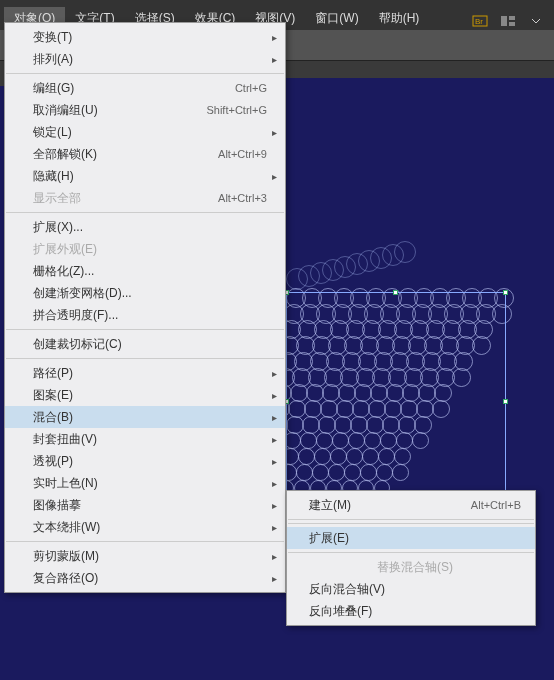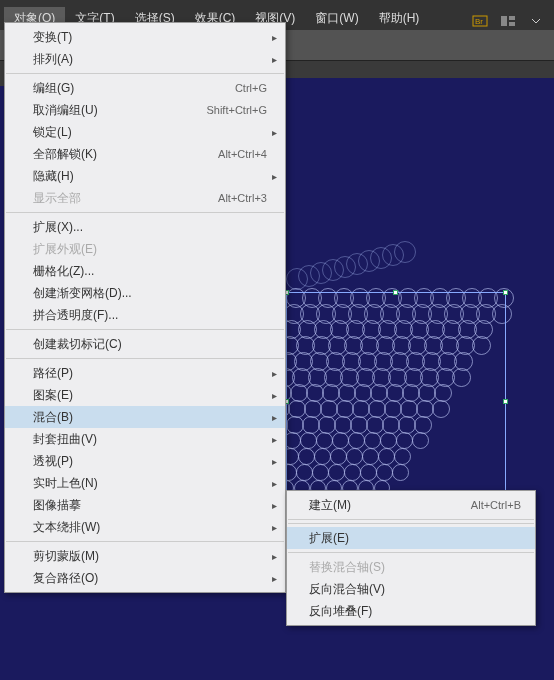--- a/index.html
+++ b/index.html
@@ -21,21 +21,21 @@
 .dropdown .row { display: flex; align-items: center; height: 22px; padding: 0 18px 0 28px; position: relative; }
 .dropdown .row.disabled { color: #aaa; }
 .dropdown .row.highlight { background: #c9ddee; }
 .dropdown .row .txt { flex: 1; }
 .dropdown .row .sc { color: #666; font-size: 11px; }
 .dropdown .row.sub::after { content: "▸"; position: absolute; right: 8px; font-size: 10px; color: #555; }
 .dropdown .sep { height: 1px; background: #ccc; margin: 3px 1px; }
 .submenu { position: absolute; left: 286px; top: 490px; width: 250px; background: #eeeef0; border: 1px solid #999; box-shadow: 2px 2px 6px rgba(0,0,0,.4); z-index: 21; font-size: 12px; color: #333; padding: 3px 0; }
 .submenu .row { display: flex; align-items: center; height: 22px; padding: 0 14px 0 22px; }
 .submenu .row.highlight { background: #c9ddee; }
-.submenu .row.disabled { color: #aaa; }
+.submenu .row.disabled { color: #aaa; text-align: center; }
 .submenu .row .txt { flex: 1; }
 .submenu .row .sc { color: #666; font-size: 11px; }
 .submenu .sep { height: 1px; background: #ccc; margin: 3px 1px; }
 .canvas { position: absolute; left: 286px; top: 78px; right: 0; bottom: 0; background: #1a1a5e; }
 .selbox { position: absolute; left: 0px; top: 214px; width: 220px; height: 220px; border: 1px solid #88aaff; }
 .selbox .h { position: absolute; width: 5px; height: 5px; background: #fff; border: 1px solid #3a6; }
 .selbox .h.tl { left: -3px; top: -3px; }
 .selbox .h.tr { right: -3px; top: -3px; }
 .selbox .h.bl { left: -3px; bottom: -3px; }
 .selbox .h.br { right: -3px; bottom: -3px; }
@@ -308,21 +308,21 @@
     </div>
     <div class="row">
       <span class="txt">取消编组(U)</span>
       <span class="sc">Shift+Ctrl+G</span>
     </div>
     <div class="row sub">
       <span class="txt">锁定(L)</span>
     </div>
     <div class="row">
       <span class="txt">全部解锁(K)</span>
-      <span class="sc">Alt+Ctrl+4</span>
+      <span class="sc">Alt+Ctrl+9</span>
     </div>
     <div class="row sub">
       <span class="txt">隐藏(H)</span>
     </div>
     <div class="row disabled">
       <span class="txt">显示全部</span>
       <span class="sc">Alt+Ctrl+3</span>
     </div>
     <div class="sep"></div>
     <div class="row">

